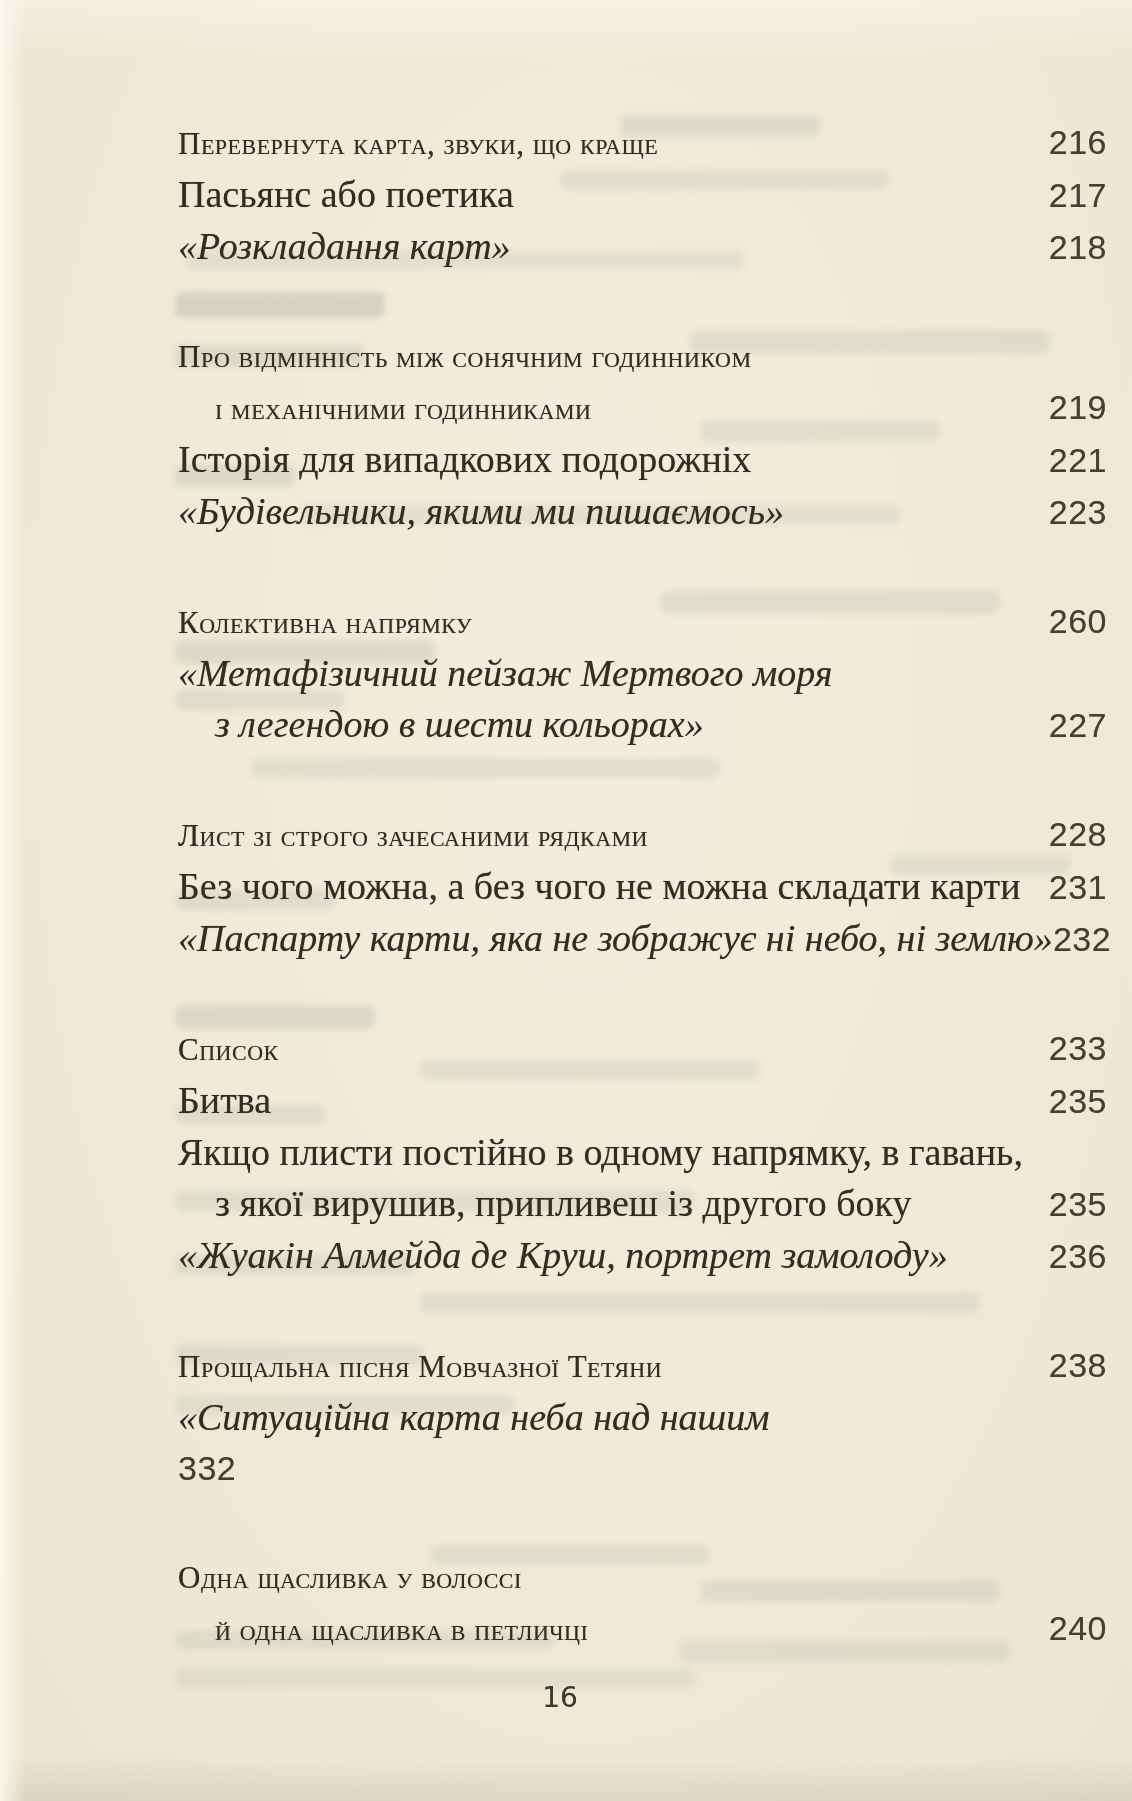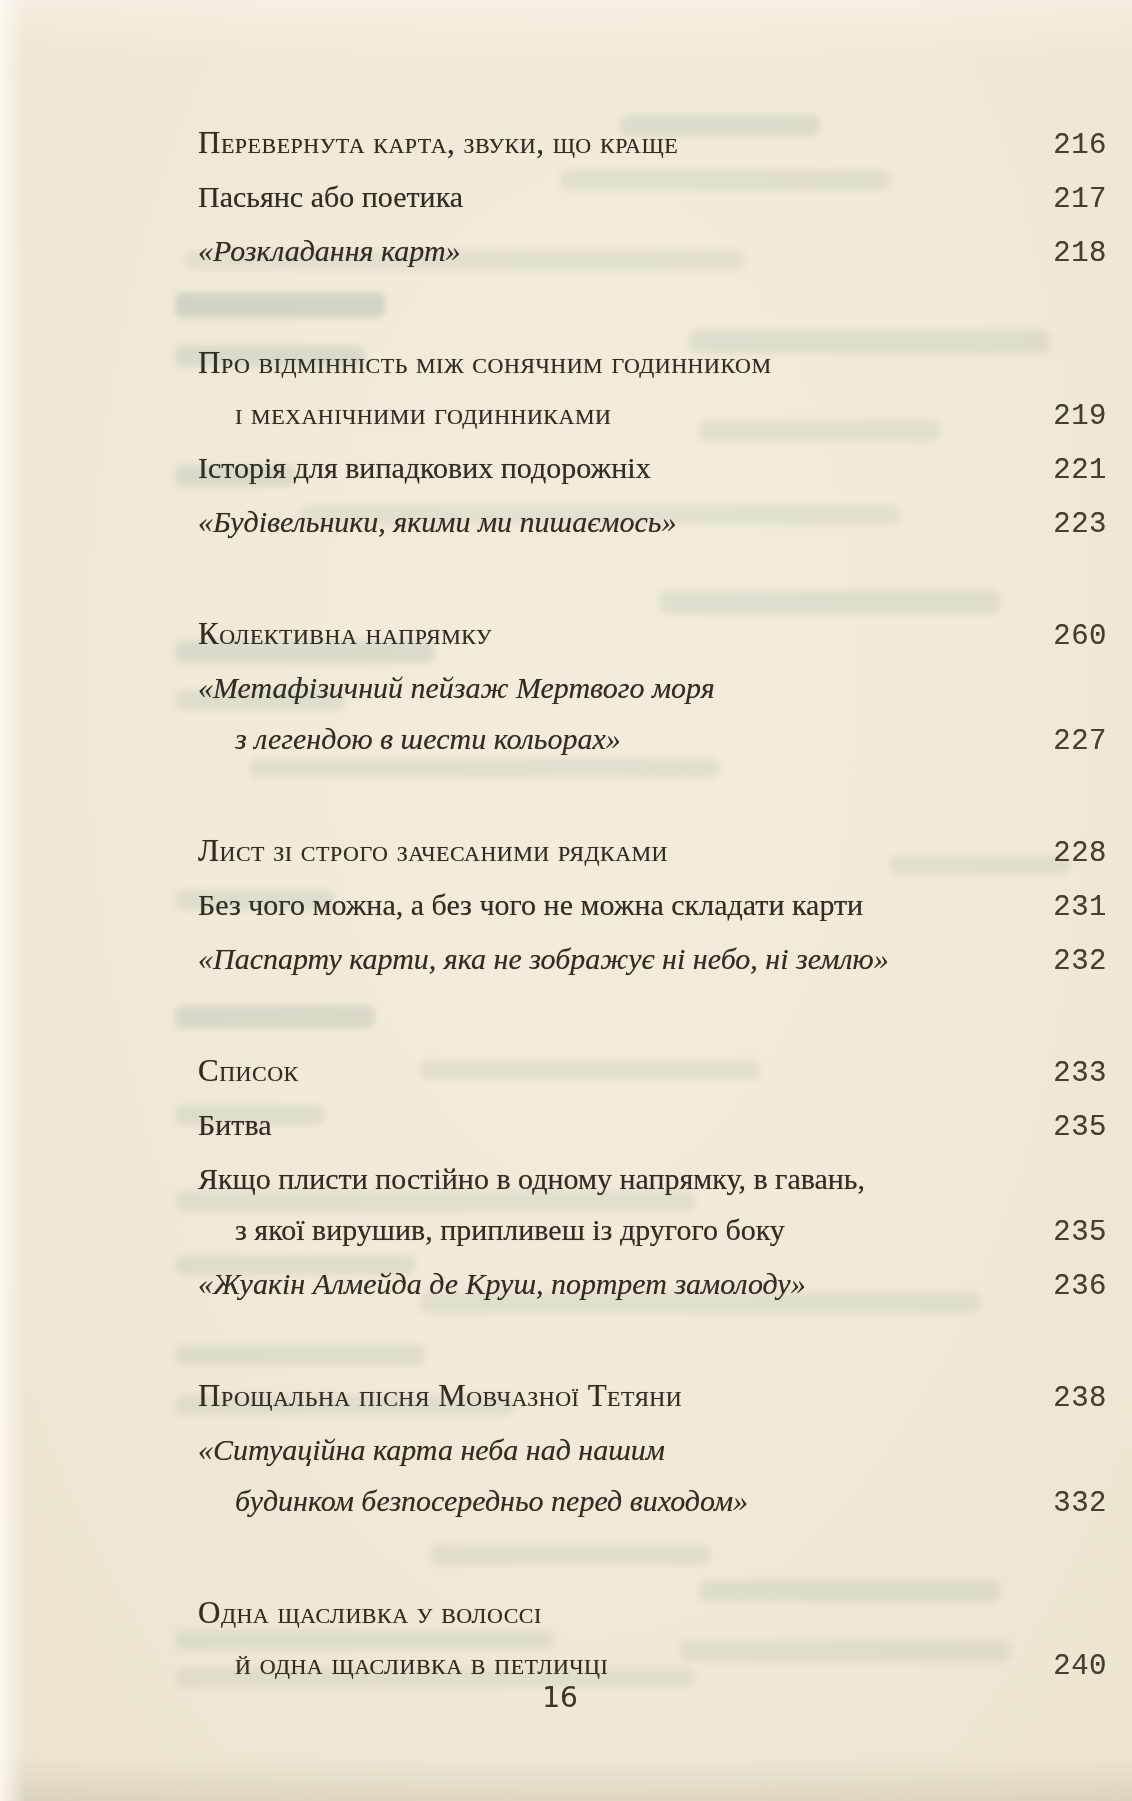--- a/index.html
+++ b/index.html
@@ -19,38 +19,38 @@
   
   .bleed{
     position:absolute;background:#8fa496;border-radius:8px;
     filter:blur(3px);transform:skewX(-1.5deg);
     pointer-events:none;
   }
   .toc{
     position:absolute;top:117px;left:0;right:0;
     padding:0 25px 0 178px;
   }
-  .toc-group{margin-bottom:58px;margin-left:20px;}
+  .toc-group{margin-bottom:58px;}
   .toc-line{
     display:flex;justify-content:space-between;align-items:baseline;
     line-height:51px;white-space:nowrap;
   }
   .line-text{
-    font-size:30px;color:#322c23;
+    font-size:38px;color:#322c23;
     text-shadow:0 0 .7px rgba(50,44,35,.55);
   }
   .heading .line-text{
     font-variant:small-caps;
     font-size:31px;letter-spacing:.5px;
   }
   .quote .line-text{font-style:italic;}
   .indent .line-text{padding-left:37px;}
   .page-num{
-    font-family:Liberation Mono, monospace;
-    font-size:29px;color:#454033;letter-spacing:.5px;
+    font-family:Liberation Sans, sans-serif;
+    font-size:34px;color:#454033;letter-spacing:.5px;
     text-shadow:0 0 .5px rgba(69,64,51,.5);
   }
   .footer{
     position:absolute;top:1672px;left:0;right:12px;
     text-align:center;line-height:51px;
   }
   .footer .folio{
     font-family:"DejaVu Sans", sans-serif;
     font-size:28px;color:#3c372c;
     text-shadow:0 0 .5px rgba(60,55,44,.5);
@@ -207,21 +207,20 @@
           <div class="toc-line">
             <span class="line-text">Прощальна пісня Мовчазної Тетяни</span>
             <span class="page-num">238</span>
           </div>
         </div>
         <div class="toc-entry quote">
           <div class="toc-line">
             <span class="line-text">«Ситуаційна карта неба над нашим</span>
           </div>
           <div class="toc-line indent">
-            <span class="line-text">будинком безпосередньо перед виходом»</span>
             <span class="page-num">332</span>
           </div>
         </div>
       </div>
       <div class="toc-group">
         <div class="toc-entry heading">
           <div class="toc-line">
             <span class="line-text">Одна щасливка у волоссі</span>
           </div>
           <div class="toc-line indent">

